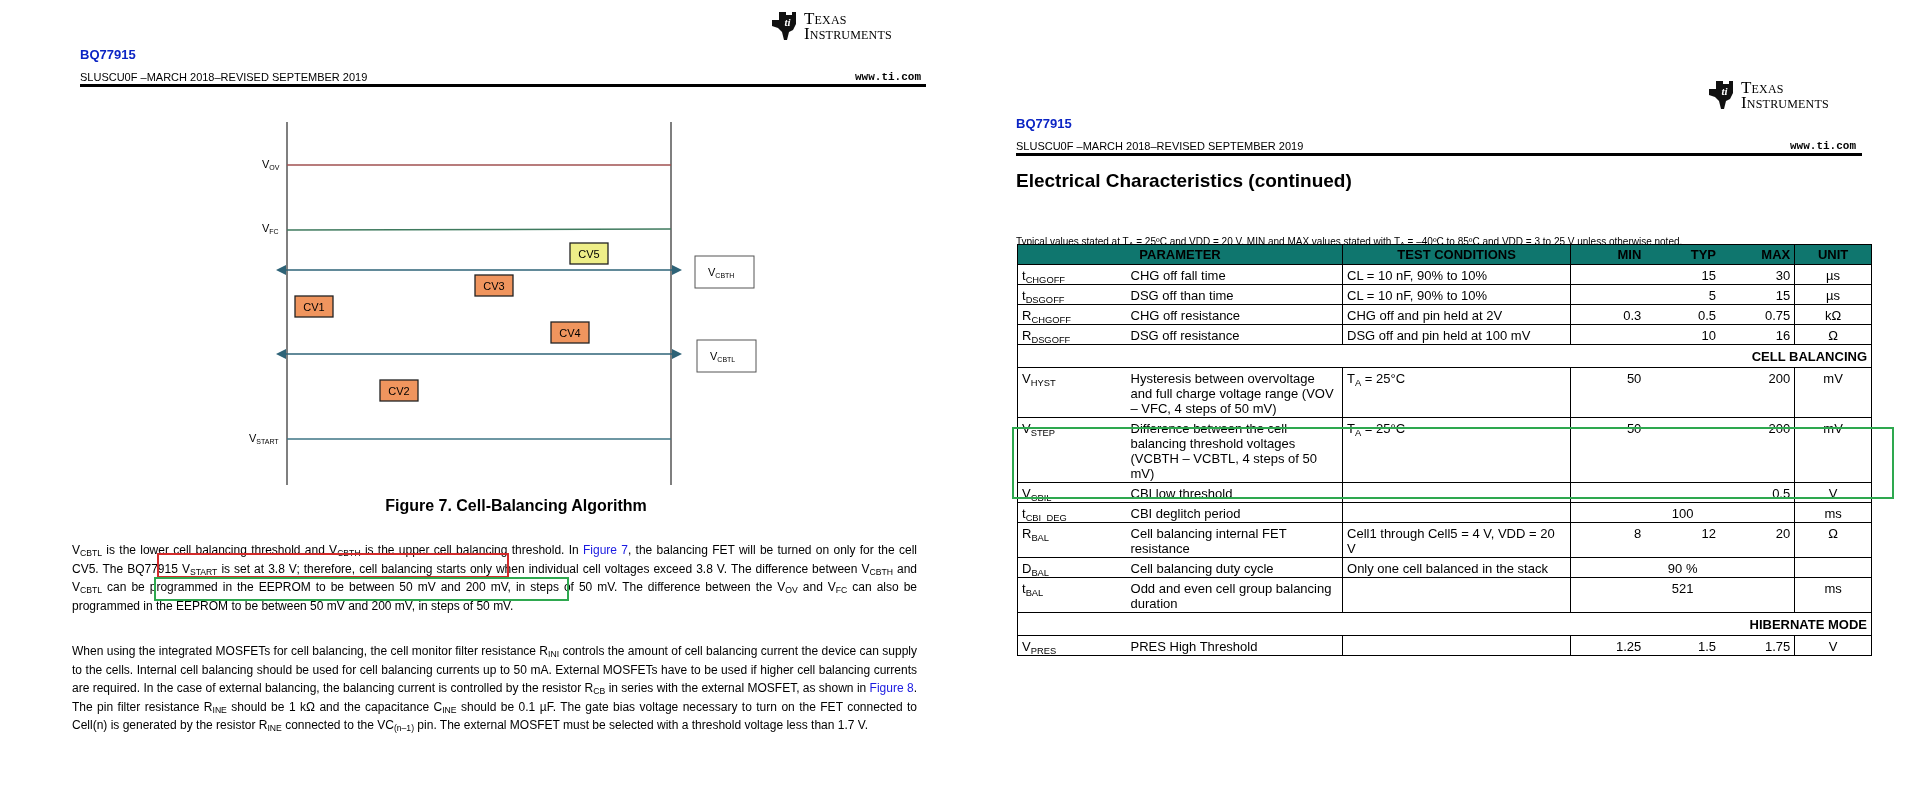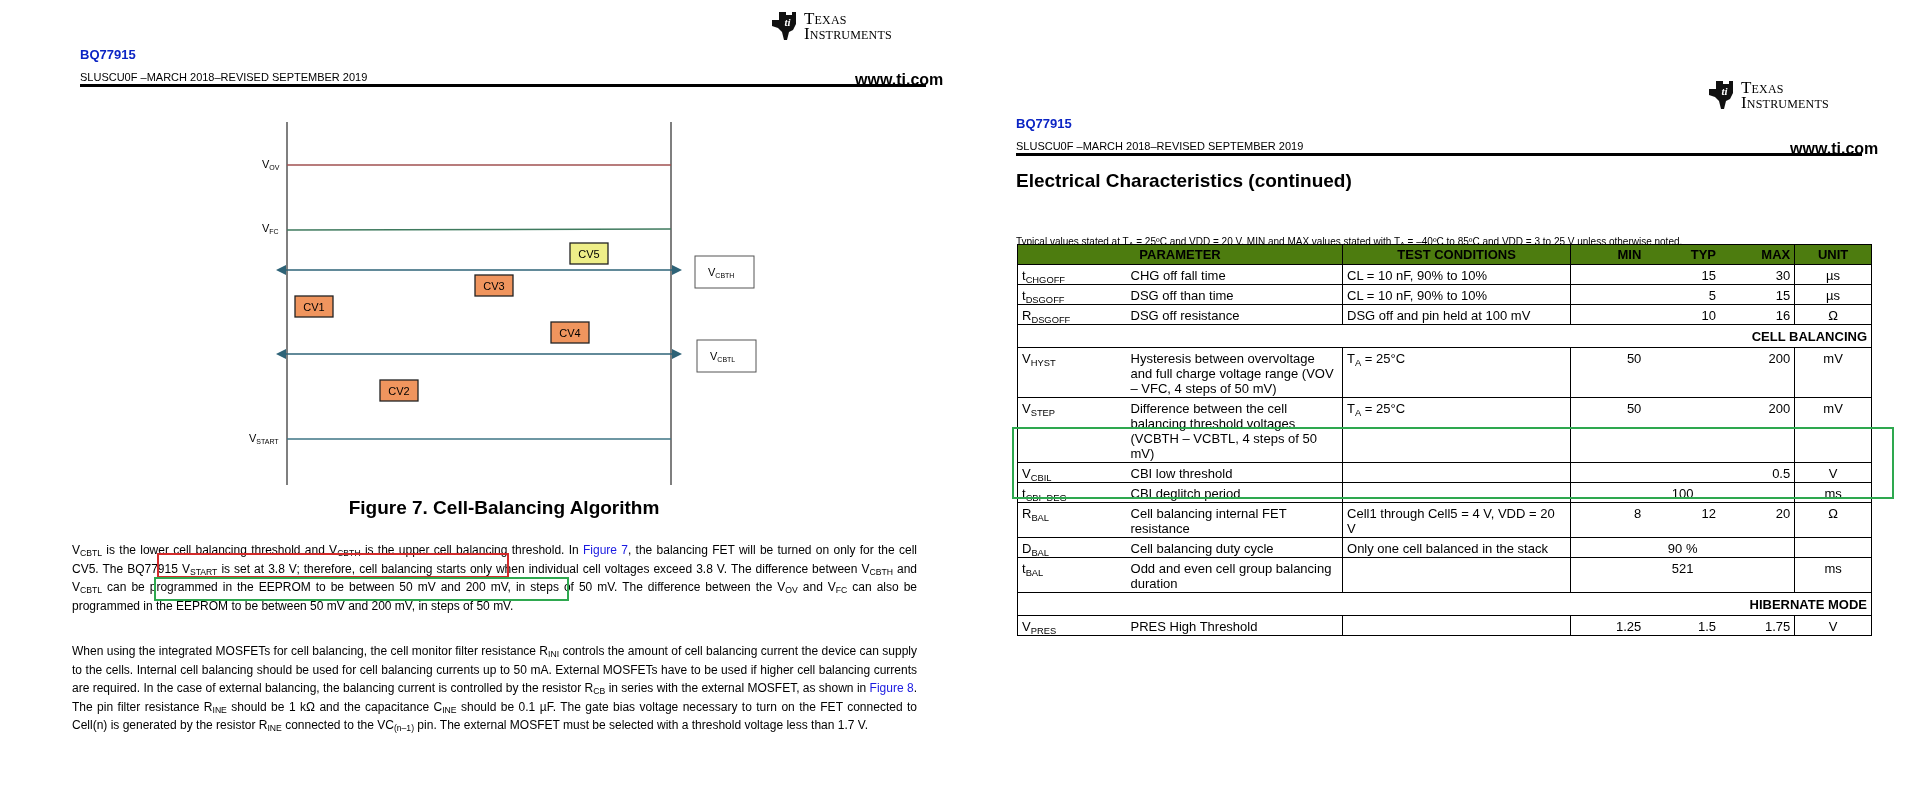--- a/index.html
+++ b/index.html
@@ -6,39 +6,39 @@
   html, body { width: 1908px; height: 804px; background: #ffffff; overflow: hidden; }
   body { position: relative; font-family: "Liberation Sans", sans-serif; color: #000; }
   sub { font-size: 0.72em; vertical-align: -0.28em; line-height: 0; }
 
   
   .ti-logo { position: absolute; display: flex; align-items: center; }
   .ti-logo svg { width: 30px; height: 32px; margin-right: 4px; }
   .ti-logo .ti-text { font-family: "Liberation Serif", serif; font-size: 17px; line-height: 15px; font-variant: small-caps; letter-spacing: 0.2px; }
   .doc-title { position: absolute; color: #0b24c4; font-weight: bold; font-size: 13px; }
   .doc-sub { position: absolute; font-size: 11px; }
-  .doc-url { position: absolute; font-size: 16px; font-weight: bold; }
+  .doc-url { position: absolute; font-size: 11px; font-weight: bold; font-family: Liberation Mono, monospace; }
   .hdr-rule { position: absolute; height: 3px; background: #000; }
 
   
   .fig-svg { position: absolute; left: 190px; top: 110px; }
-  .fig-caption { position: absolute; left: 0; width: 1008px; text-align: center; top: 497px; font-weight: bold; font-size: 19px; }
+  .fig-caption { position: absolute; left: 12px; width: 1008px; text-align: center; top: 497px; font-weight: bold; font-size: 16px; }
 
   
   .para { position: absolute; left: 72px; width: 845px; font-size: 12px; line-height: 18.6px; text-align: justify; }
   .link { color: #1a1ae0; }
   .hl-box { position: absolute; border: 2px solid; pointer-events: none; }
 
   
   .section-title { position: absolute; left: 1016px; top: 170px; font-size: 19px; font-weight: bold; }
   .cond-note { position: absolute; left: 1016px; top: 205px; width: 860px; font-size: 10px; line-height: 18px; margin-top: 28px; }
 
   table.ec { position: absolute; left: 1017px; top: 244px; width: 855px; border-collapse: collapse; font-size: 13px; }
   table.ec th, table.ec td { border: 1px solid #000; vertical-align: top; padding: 3px 4px 1px 4px; line-height: 15px; }
-  table.ec th { background: #4d7c0f; font-weight: bold; text-align: center; padding: 2px 4px; }
+  table.ec th { background: #0f766e; font-weight: bold; text-align: center; padding: 2px 4px; }
   table.ec td.sym { border-right: none; width: 108px; }
   table.ec td.desc { border-left: none; width: 214px; }
   table.ec td.cond { width: 226px; }
   table.ec td.num { border-left: none; border-right: none; text-align: right; width: 74px; }
   table.ec td.num.first { border-left: 1px solid #000; }
   table.ec td.num.last { border-right: 1px solid #000; }
   table.ec td.num.c { text-align: center; }
   table.ec td.unit { text-align: center; width: 76px; }
   table.ec td.sect { font-weight: bold; padding: 4px 4px 3px 4px; text-align: right; }
   .table-clip { position: absolute; left: 1010px; top: 240px; width: 880px; height: 428px; overflow: hidden; }
@@ -159,20 +159,29 @@
         <tr>
           <td class="sym"><span>t</span><sub>DSGOFF</sub></td>
           <td class="desc">DSG off than time</td>
           <td class="cond"><span>CL = 10 nF, 90% to 10%</span></td>
           <td class="num first"></td>
           <td class="num">5</td>
           <td class="num last">15</td>
           <td class="unit">µs</td>
         </tr>
         <tr>
+          <td class="sym"><span>R</span><sub>CHGOFF</sub></td>
+          <td class="desc">CHG off resistance</td>
+          <td class="cond"><span>CHG off and pin held at 2V</span></td>
+          <td class="num first">0.3</td>
+          <td class="num">0.5</td>
+          <td class="num last">0.75</td>
+          <td class="unit">kΩ</td>
+        </tr>
+        <tr>
           <td class="sym"><span>R</span><sub>DSGOFF</sub></td>
           <td class="desc">DSG off resistance</td>
           <td class="cond"><span>DSG off and pin held at 100 mV</span></td>
           <td class="num first"></td>
           <td class="num">10</td>
           <td class="num last">16</td>
           <td class="unit">Ω</td>
         </tr>
         <tr>
           <td colspan="7" class="sect">CELL BALANCING</td>

